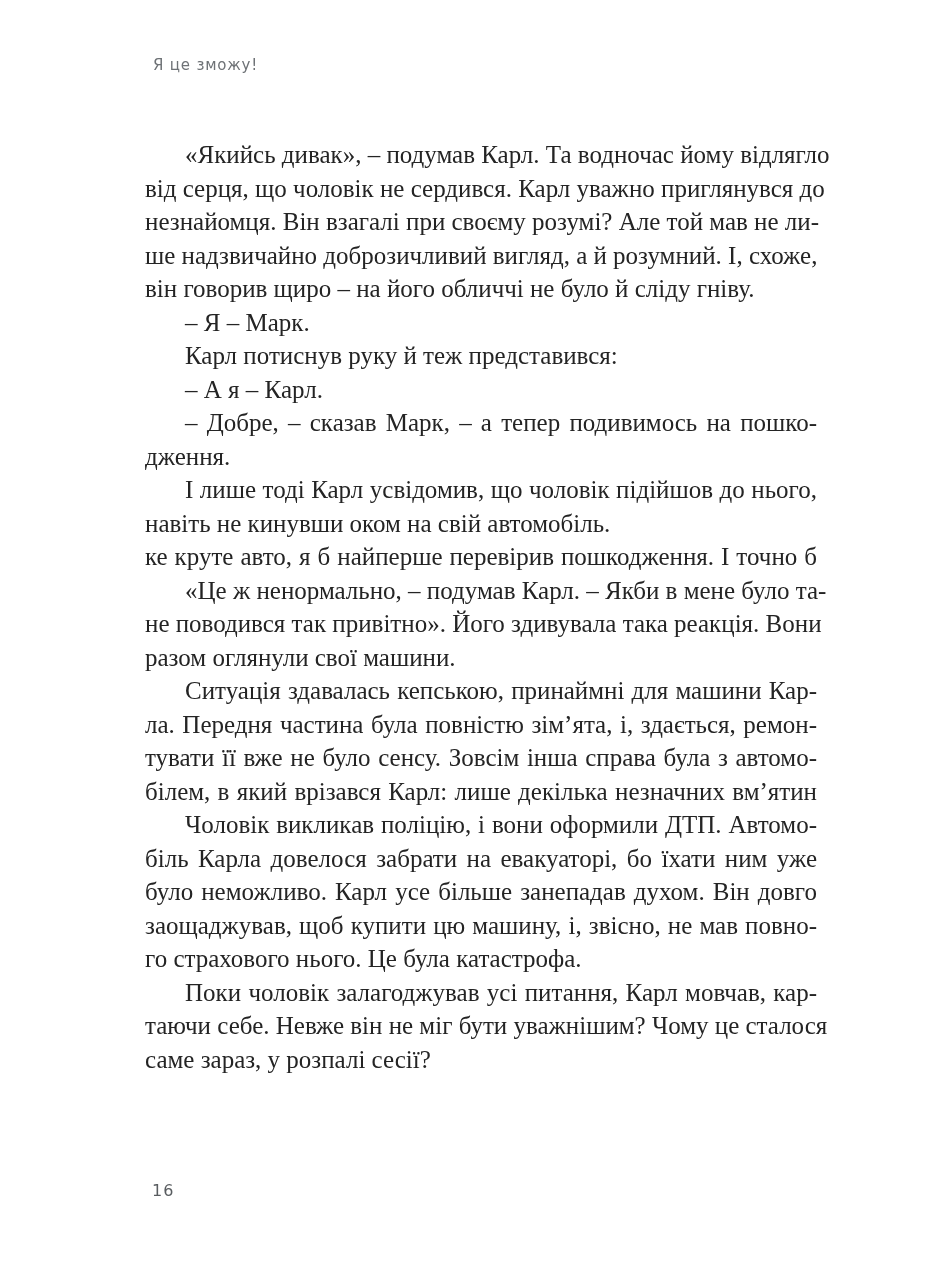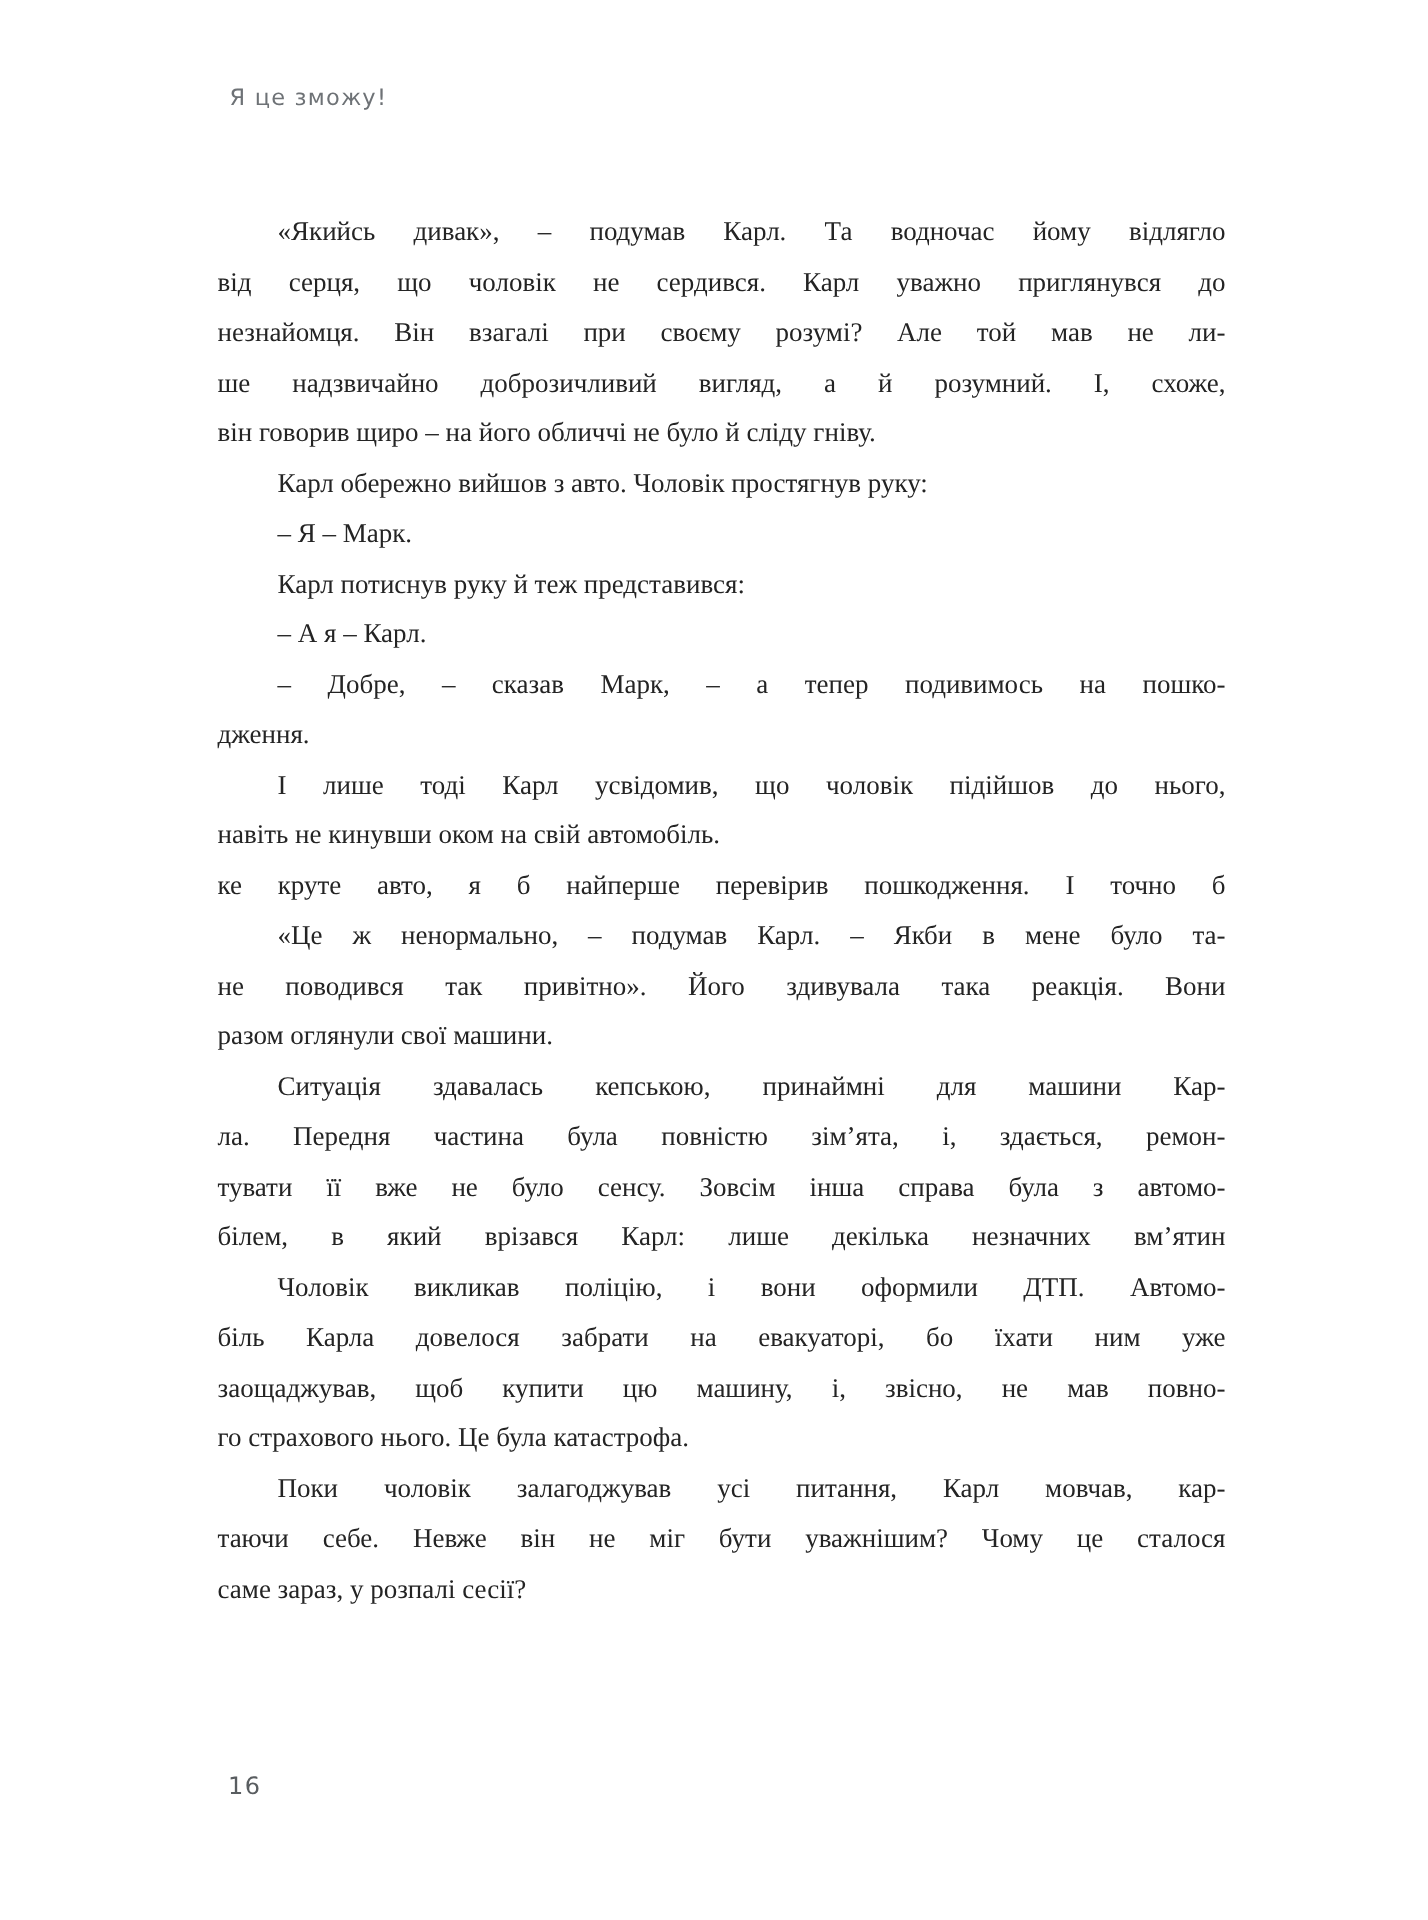--- a/index.html
+++ b/index.html
@@ -22,21 +22,21 @@
     font-size: 15px;
     line-height: 24px;
     letter-spacing: 0.8px;
     color: #6e7276;
   }
   .text-block {
     position: absolute;
     left: 145px;
     top: 138px;
     width: 672px;
-    font-size: 18px;
+    font-size: 25px;
     line-height: 33.5px;
     color: #242424;
   }
   .para { margin: 0; }
   .line {
     white-space: nowrap;
     text-align: justify;
     text-align-last: justify;
   }
   .line.last {
@@ -63,23 +63,20 @@
 
 <div class="text-block">
     <div class="para">
       <div class="line first">«Якийсь дивак», – подумав Карл. Та водночас йому відлягло</div>
       <div class="line">від серця, що чоловік не сердився. Карл уважно приглянувся до</div>
       <div class="line">незнайомця. Він взагалі при своєму розумі? Але той мав не ли-</div>
       <div class="line">ше надзвичайно доброзичливий вигляд, а й розумний. І, схоже,</div>
       <div class="line last">він говорив щиро – на його обличчі не було й сліду гніву.</div>
     </div>
     <div class="para">
-      <div class="line first last">Карл обережно вийшов з авто. Чоловік простягнув руку:</div>
-    </div>
-    <div class="para">
       <div class="line first last">– Я – Марк.</div>
     </div>
     <div class="para">
       <div class="line first last">Карл потиснув руку й теж представився:</div>
     </div>
     <div class="para">
       <div class="line first last">– А я – Карл.</div>
     </div>
     <div class="para">
       <div class="line first">– Добре, – сказав Марк, – а тепер подивимось на пошко-</div>
@@ -97,20 +94,21 @@
     </div>
     <div class="para">
       <div class="line first">Ситуація здавалась кепською, принаймні для машини Кар-</div>
       <div class="line">ла. Передня частина була повністю зім’ята, і, здається, ремон-</div>
       <div class="line">тувати її вже не було сенсу. Зовсім інша справа була з автомо-</div>
       <div class="line">білем, в який врізався Карл: лише декілька незначних вм’ятин</div>
     </div>
     <div class="para">
       <div class="line first">Чоловік викликав поліцію, і вони оформили ДТП. Автомо-</div>
       <div class="line">біль Карла довелося забрати на евакуаторі, бо їхати ним уже</div>
+      <div class="line">було неможливо. Карл усе більше занепадав духом. Він довго</div>
       <div class="line">заощаджував, щоб купити цю машину, і, звісно, не мав повно-</div>
       <div class="line last">го страхового нього. Це була катастрофа.</div>
     </div>
     <div class="para">
       <div class="line first">Поки чоловік залагоджував усі питання, Карл мовчав, кар-</div>
       <div class="line">таючи себе. Невже він не міг бути уважнішим? Чому це сталося</div>
       <div class="line last">саме зараз, у розпалі сесії?</div>
     </div>
   </div>
 

